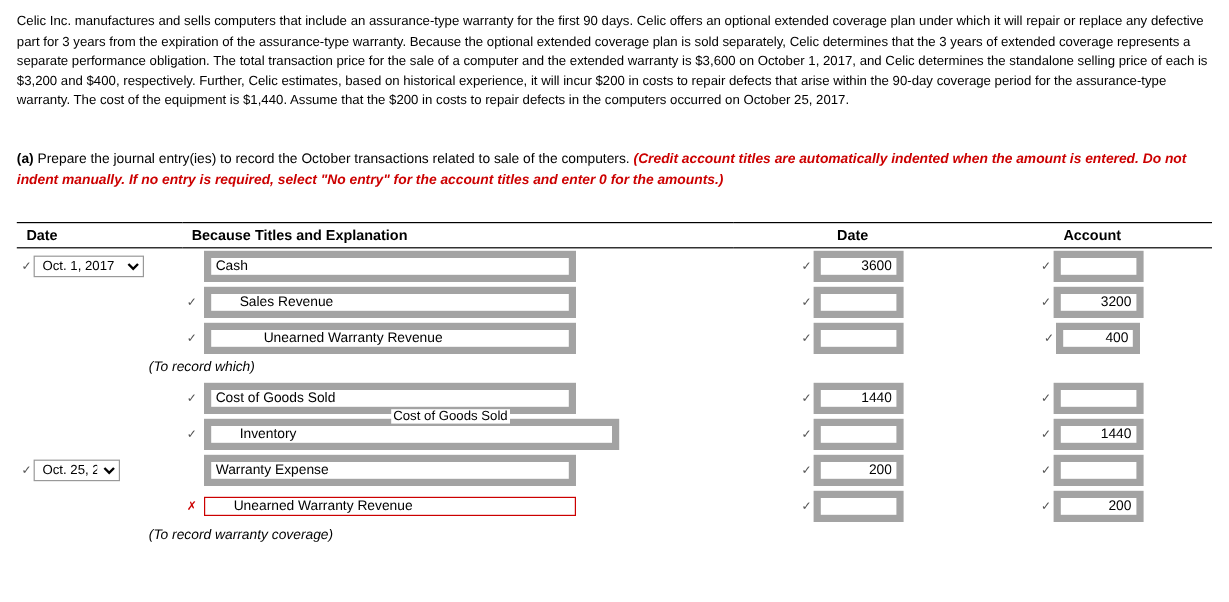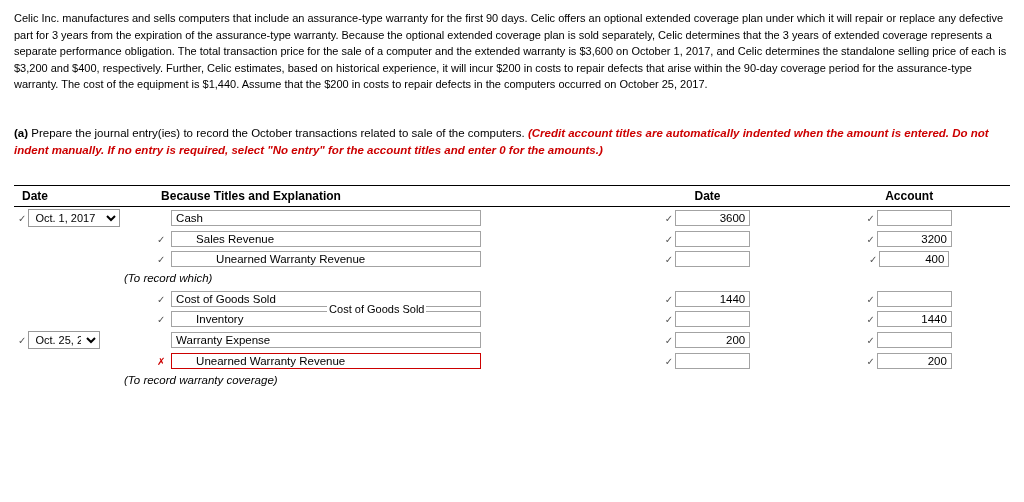--- a/index.html
+++ b/index.html
@@ -49,21 +49,21 @@
       font-size: 11.5px;
     }
     .td-date { width: 110px; }
     .td-account { width: 360px; }
     .td-debit { width: 160px; text-align: center; }
     .td-credit { width: 160px; text-align: center; }
     input[type="text"] {
       font-size: 11.5px;
       font-family: Arial, sans-serif;
       padding: 1px 4px;
-      border: 1px solid #a3a3a3;
+      border: 6px solid #a3a3a3;
       background: #fff;
       color: #000;
     }
     select {
       font-size: 11px;
       font-family: Arial, sans-serif;
       padding: 1px 2px;
       border: 1px solid #999;
       background: #fff;
     }
@@ -186,21 +186,21 @@
           <div style="display: flex; align-items: center; justify-content: center; gap: 2px;">
             <span style="color: rgb(85, 85, 85); font-size: 10px;">✓</span>
             <input type="text" style="width: 75px; text-align: right;">
           </div>
         </td>
       </tr>
       <tr>
         <td class="td-date"></td>
         <td class="td-account"><div style="position: relative; display: inline-block;"><div style="display: flex; align-items: center; gap: 2px;">
               <span style="font-size: 10px; min-width: 12px; color: rgb(85, 85, 85);">✓</span>
-              <input type="text" value="Inventory" style="padding-left: 24px; width: 310px;">
+              <input type="text" value="Inventory" style="padding-left: 24px; width: 346px;">
             </div><span style="position: absolute; top: -8px; left: 170px; font-size: 11px; background: rgb(255, 255, 255); padding: 0px 2px; white-space: nowrap; z-index: 10;">Cost of Goods Sold</span></div></td>
         <td class="td-debit">
           <div style="display: flex; align-items: center; justify-content: center; gap: 2px;">
             <span style="color: rgb(85, 85, 85); font-size: 10px;">✓</span>
             <input type="text" style="width: 75px; text-align: right;">
           </div>
         </td>
         <td class="td-credit">
           <div style="display: flex; align-items: center; justify-content: center; gap: 2px;">
             <span style="color: rgb(85, 85, 85); font-size: 10px;">✓</span>

